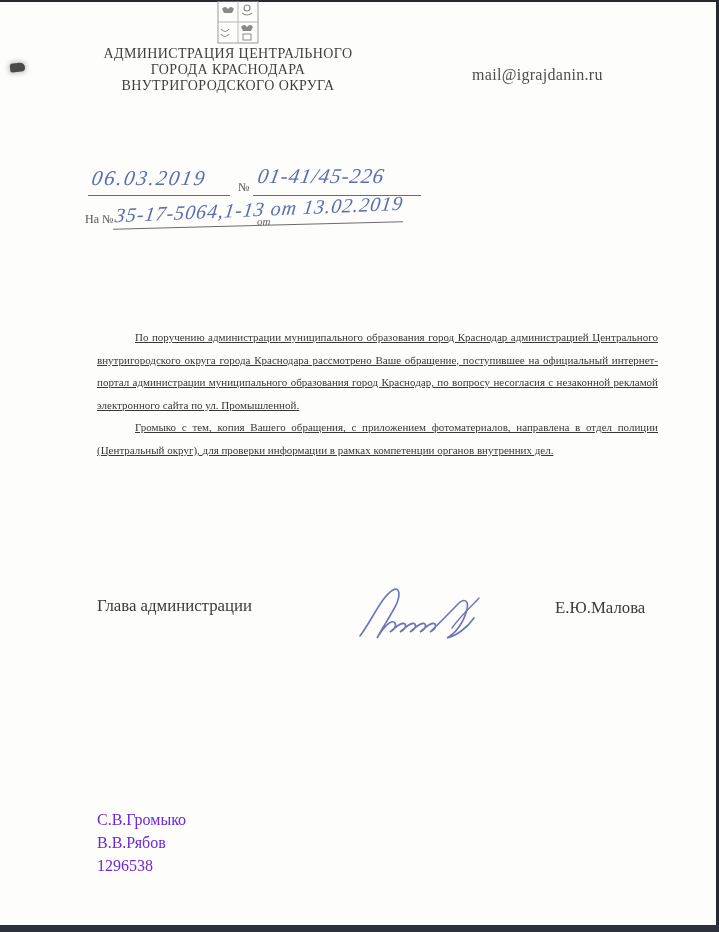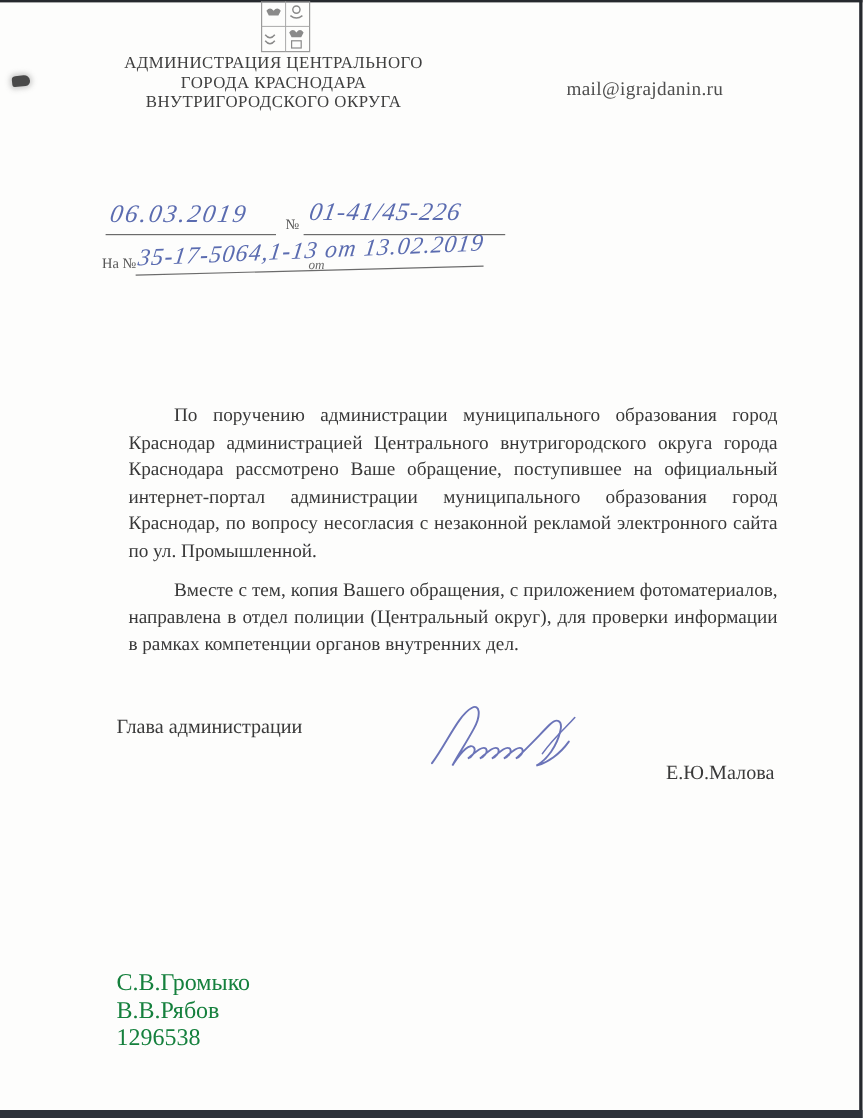--- a/index.html
+++ b/index.html
@@ -32,29 +32,29 @@
   .uline{position:absolute;height:1px;background:#6b6b6b;}
   .ref2{position:absolute;left:85px;top:198px;width:360px;height:34px;}
   .ref2 .na-label{position:absolute;left:0;top:14px;font-size:12px;color:#555;text-align:right;}
   .ref2 .ot-label{position:absolute;left:172px;top:17px;font-size:11px;color:#666;font-style:italic;}
   .ref2 .reply{position:absolute;left:30px;top:0px;font-size:20px;letter-spacing:1px;
     transform:rotate(-2.5deg) skewX(-10deg);white-space:nowrap;}
 
   
   .subject{position:absolute;left:97px;top:270px;font-size:16.5px;}
   .body-block{position:absolute;left:97px;top:326px;width:561px;}
-  .body-block p{margin:10px;font-size:16px;line-height:22.6px;text-align:justify;
-    text-indent:38px;color:#383838;}
+  .body-block p{margin:0;font-size:11px;line-height:22.6px;text-align:justify;
+    text-indent:38px;color:#383838;text-decoration:underline;}
   .sig-row{position:absolute;left:97px;top:596px;width:561px;height:60px;}
   .sig-pos{position:absolute;left:0;top:0;font-size:16.8px;}
   .sig-svg{position:absolute;left:255px;top:-12px;}
-  .sig-name{position:absolute;left:458px;top:2px;font-size:16.8px;margin-top:36px;}
+  .sig-name{position:absolute;left:458px;top:2px;font-size:16.8px;}
 
   .footer-block{position:absolute;left:97px;top:808px;}
-  .footer-block div{font-size:20px;line-height:23px;color:#15803d;}
+  .footer-block div{font-size:16px;line-height:23px;color:#6d28d9;}
 </style>
 </head>
 <body>
 
 <div class="page">
 
   <div class="edge-top"></div>
   <div class="edge-right"></div>
   <div class="edge-bottom"></div>
   <div class="smudge"></div>
@@ -93,21 +93,21 @@
   <div class="ref2">
     <span class="na-label">На №</span>
     <span class="ot-label">от</span>
     <span class="hand reply">35-17-5064,1-13 от 13.02.2019</span>
     <span class="uline" style="left:28px;top:27px;width:290px;transform:rotate(-1.5deg);"></span>
   </div>
 
 
   <div class="body-block">
     <p>По поручению администрации муниципального образования город Краснодар администрацией Центрального внутригородского округа города Краснодара рассмотрено Ваше обращение, поступившее на официальный интернет-портал администрации муниципального образования город Краснодар, по вопросу несогласия с незаконной рекламой электронного сайта по ул. Промышленной.</p>
-    <p>Вместе с тем, копия Вашего обращения, с приложением фотоматериалов, направлена в отдел полиции (Центральный округ), для проверки информации в рамках компетенции органов внутренних дел.</p>
+    <p>Громыко с тем, копия Вашего обращения, с приложением фотоматериалов, направлена в отдел полиции (Центральный округ), для проверки информации в рамках компетенции органов внутренних дел.</p>
   </div>
 
   <div class="sig-row">
     <span class="sig-pos">Глава администрации</span>
     <span class="sig-svg">
       <svg width="170" height="62" viewBox="0 0 170 62">
         <path d="M8 52 C 20 36, 30 12, 41 6 C 48 2, 49 12, 43 23 C 36 36, 29 46, 25 54
                  C 33 41, 40 35, 43 39 C 45 42, 41 47, 38 48
                  C 44 43, 50 37, 53 40 C 55 43, 51 47, 48 48
                  C 54 43, 60 37, 63 40 C 65 43, 61 47, 58 48

